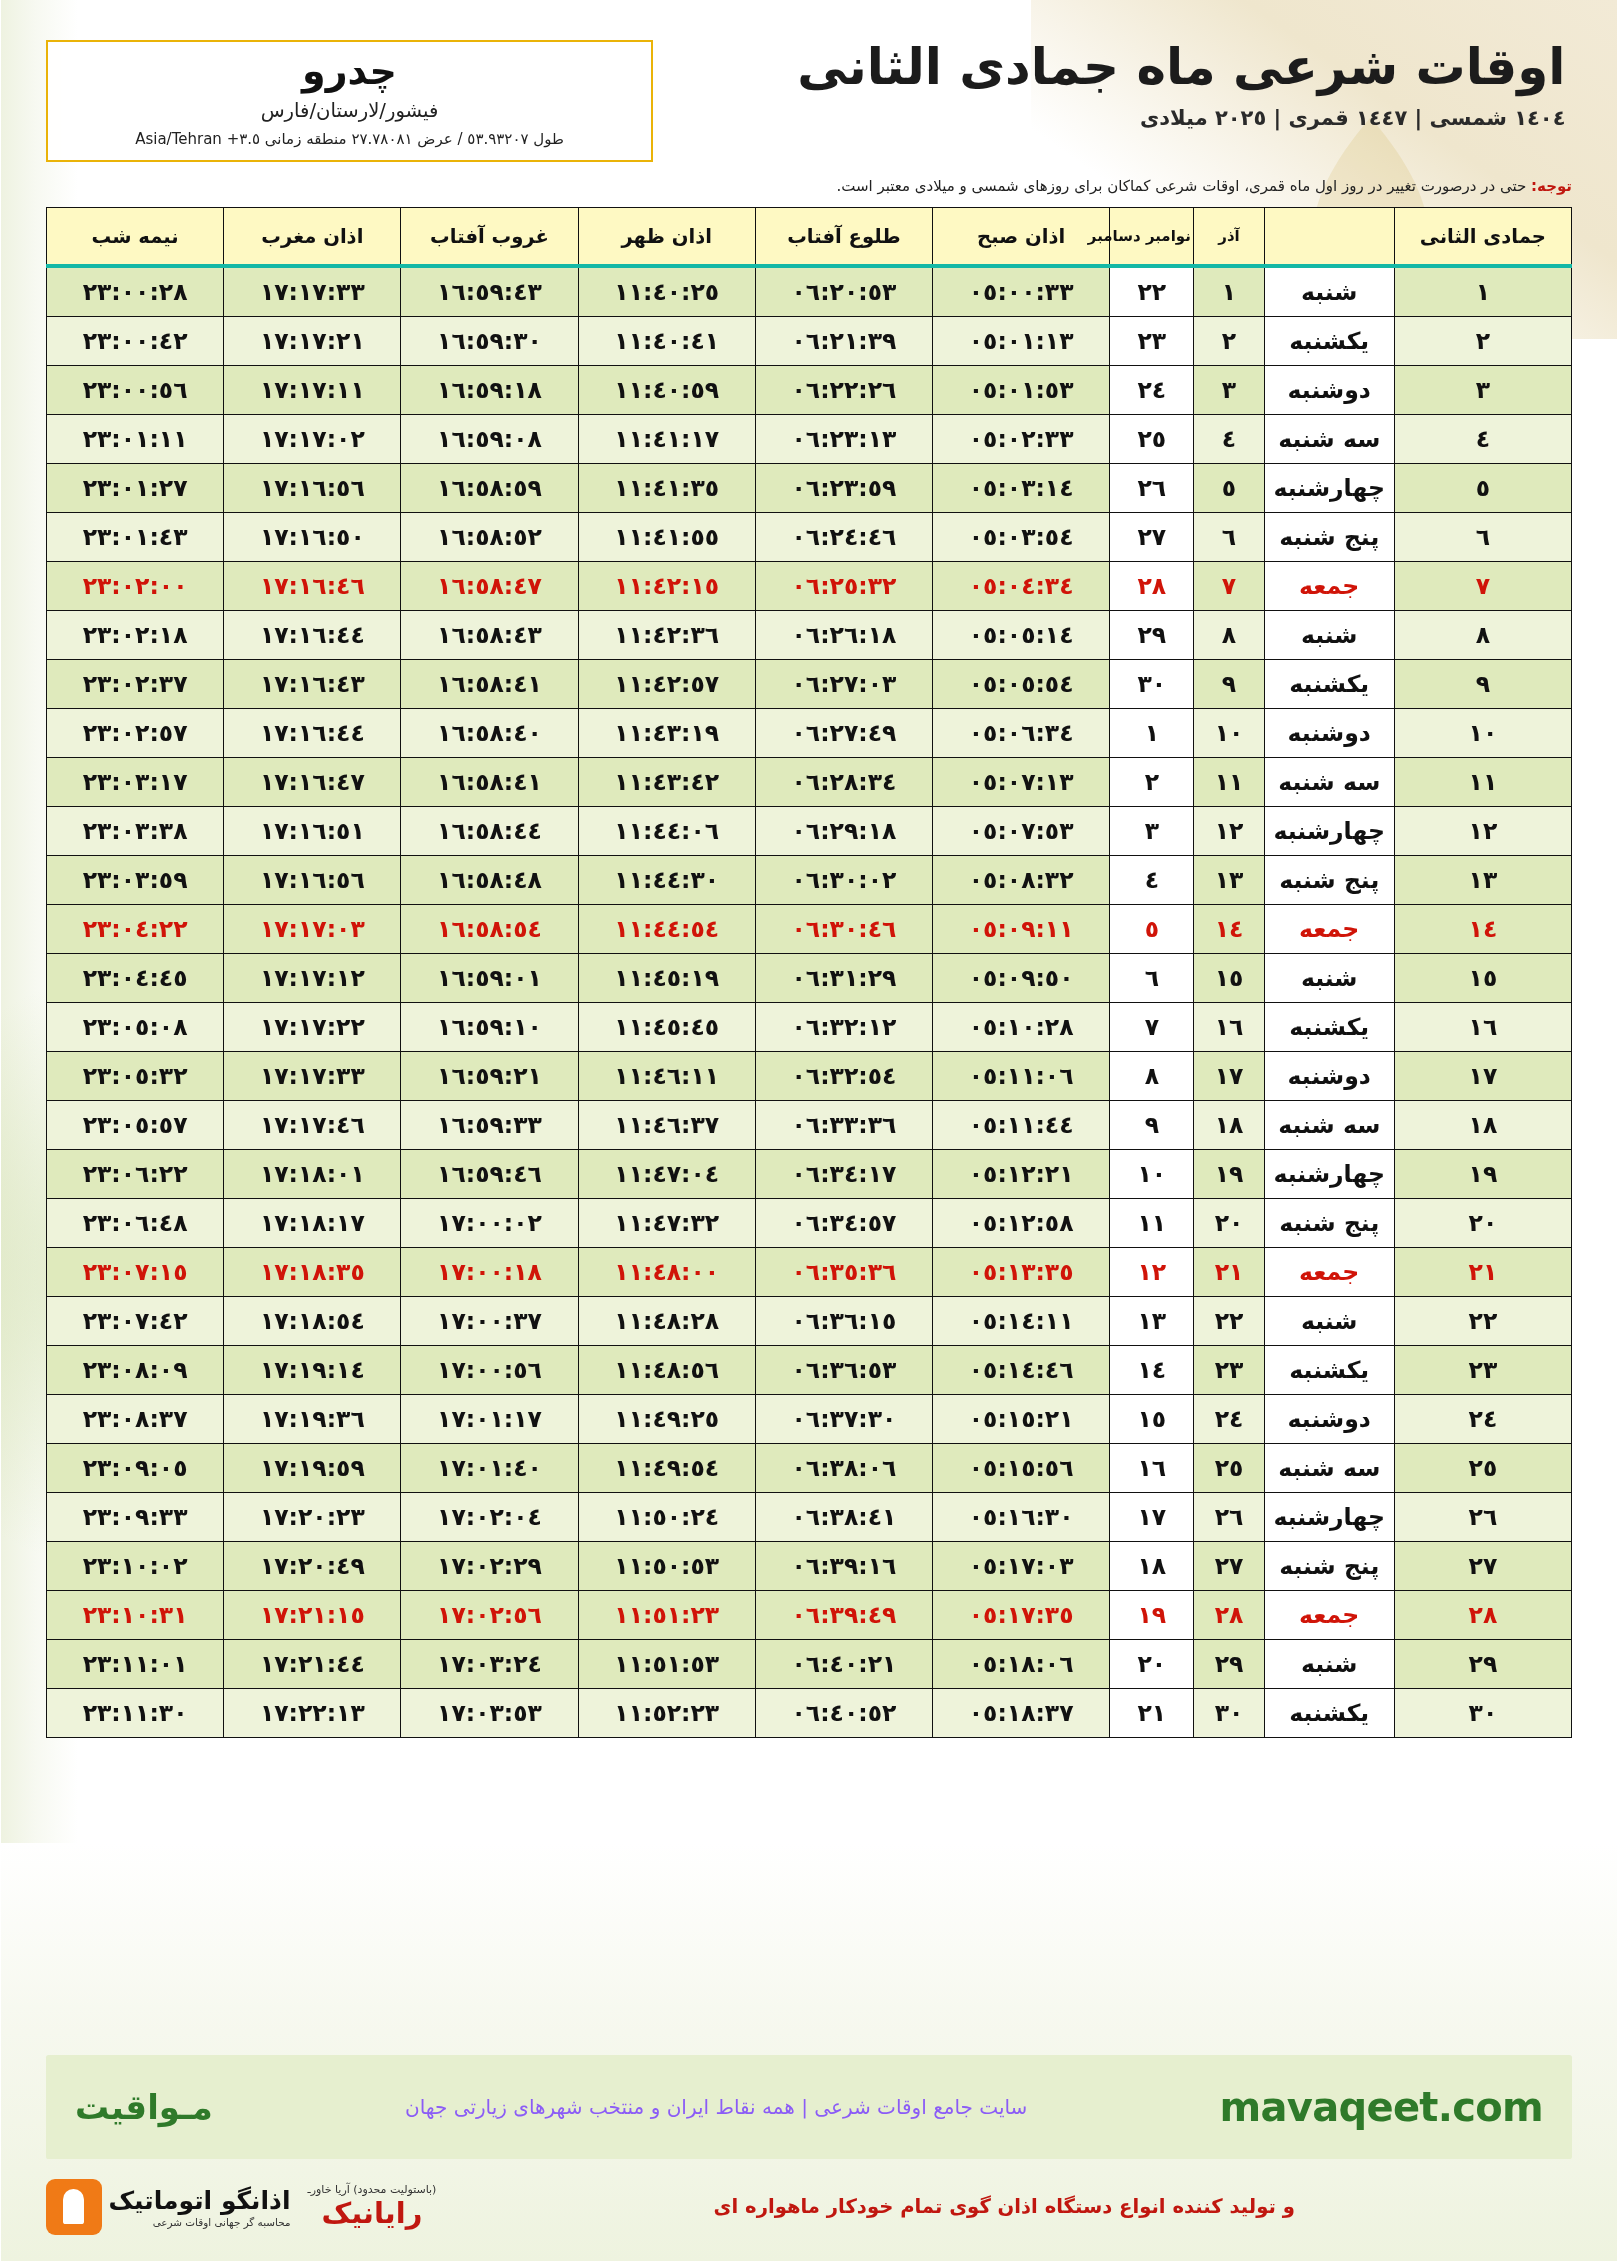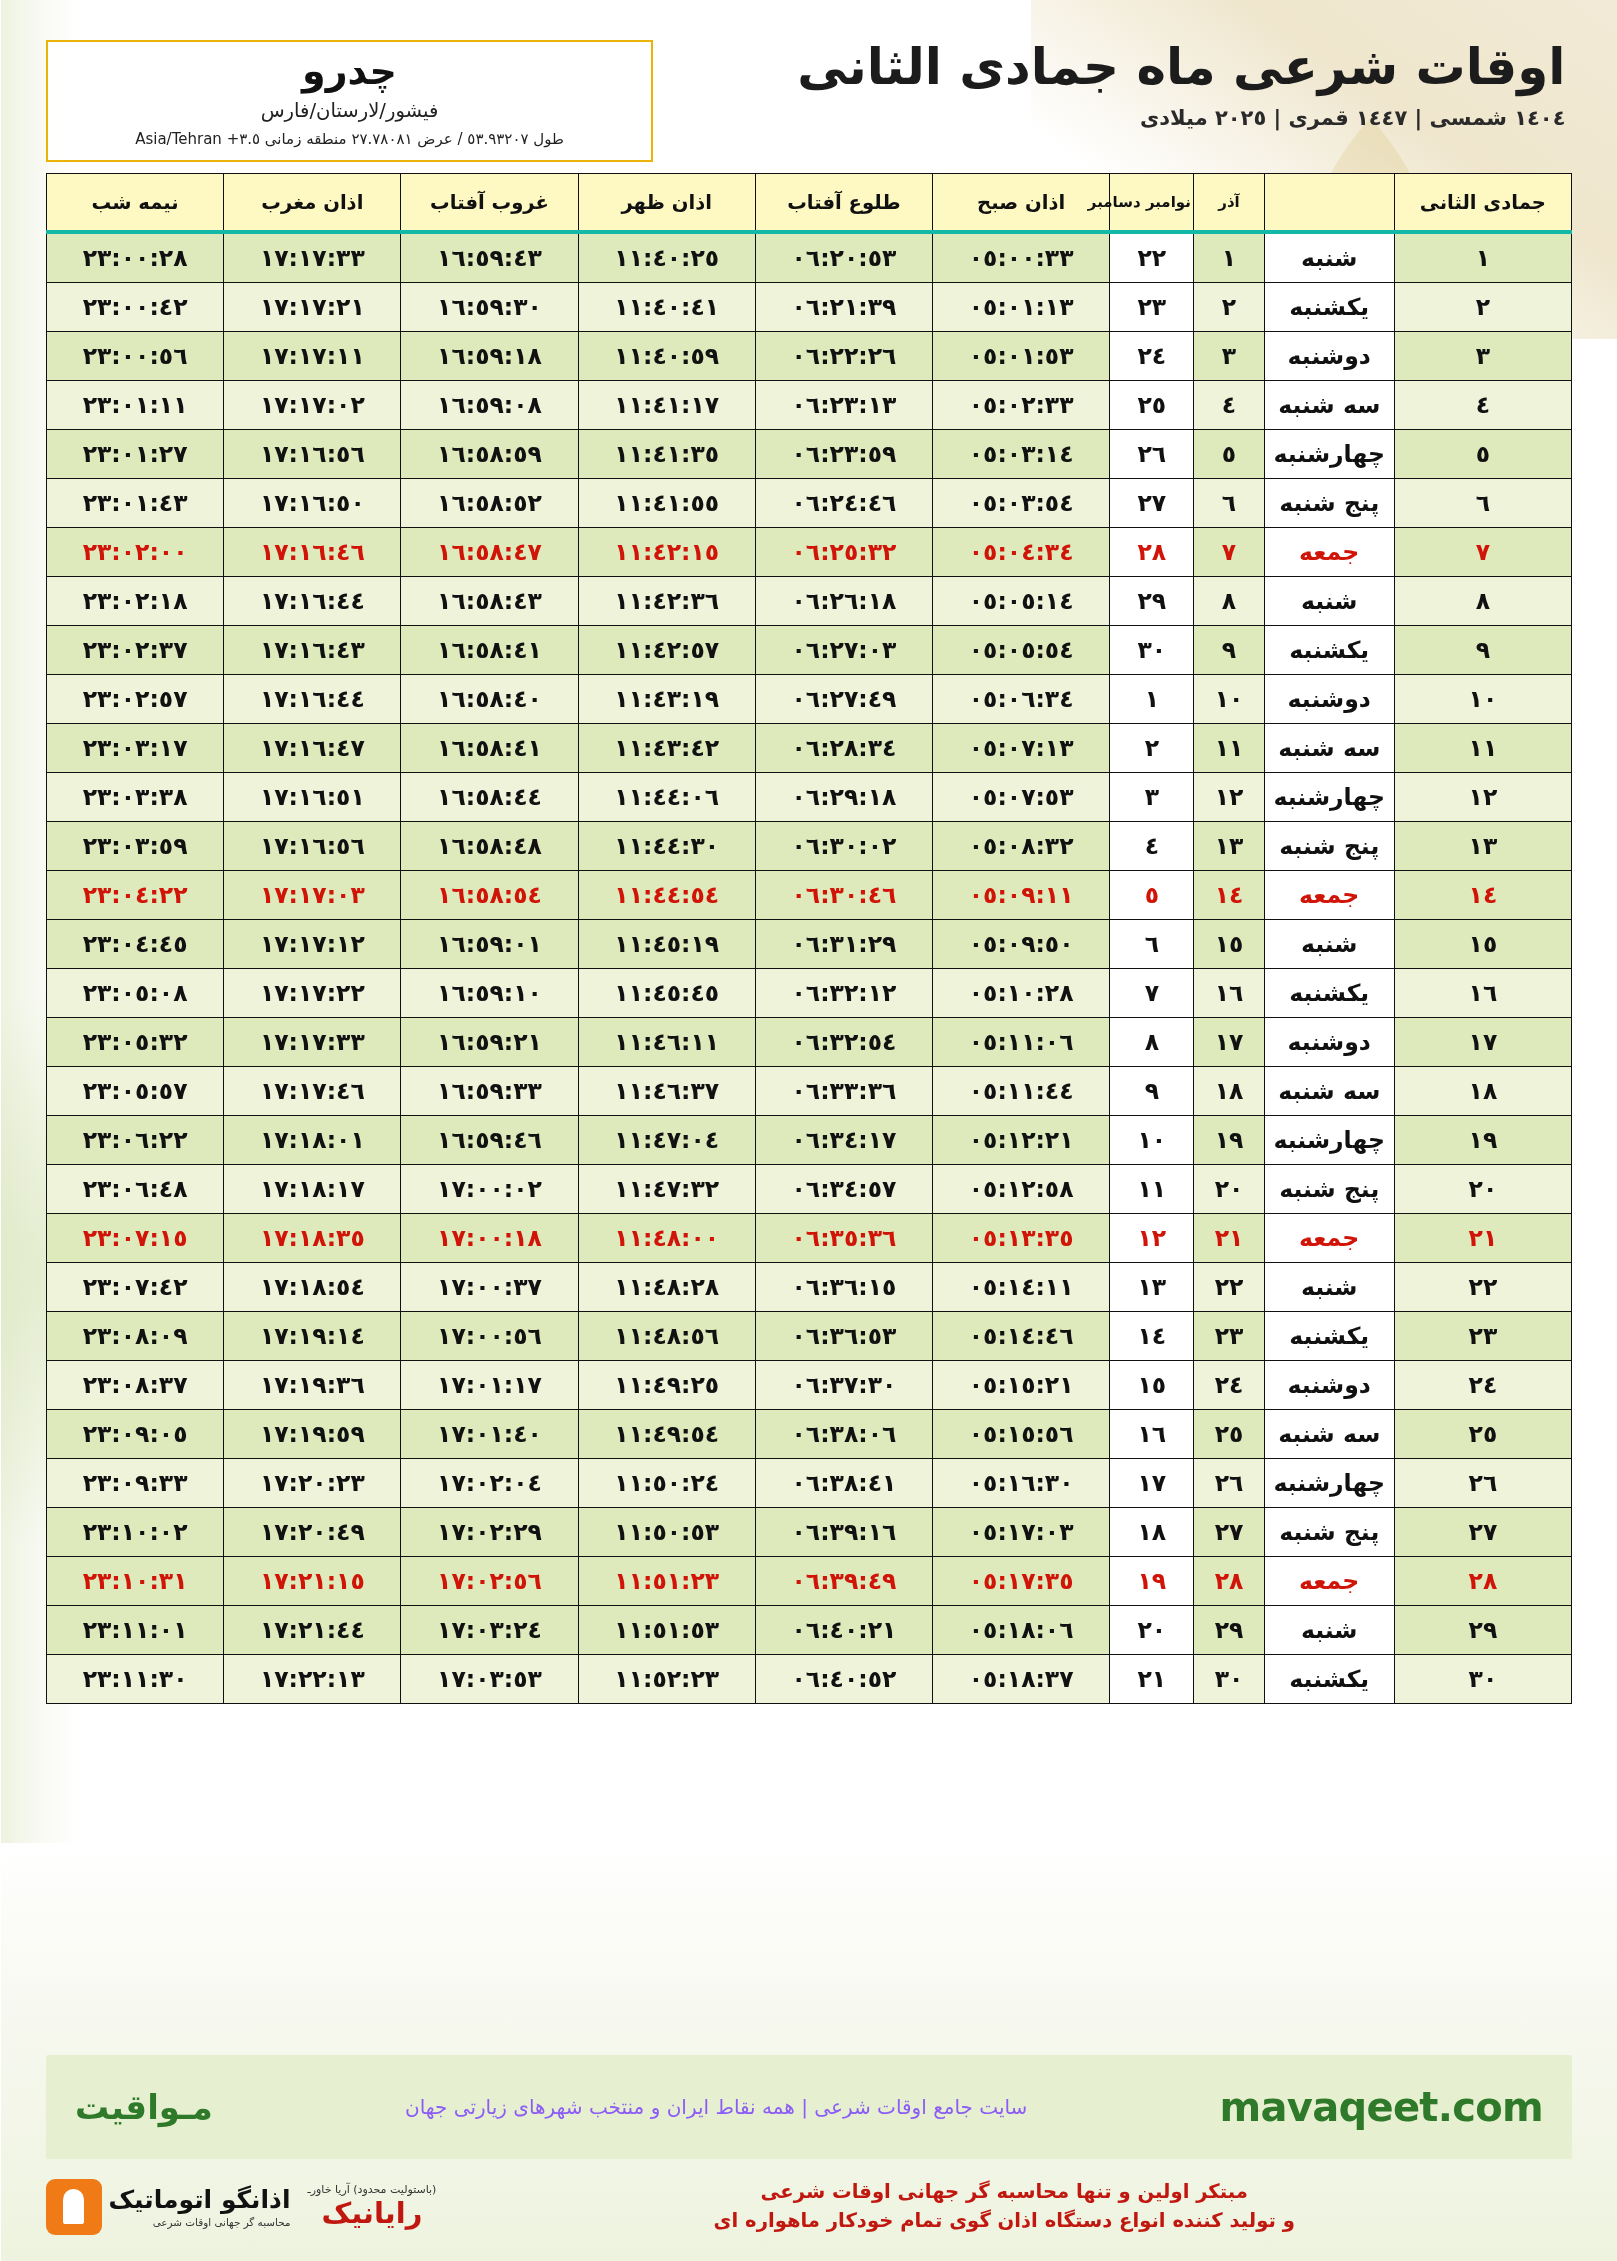--- a/index.html
+++ b/index.html
@@ -350,20 +350,24 @@
       <div class="title-years">١٤٠٤ شمسی | ١٤٤٧ قمری | ٢٠٢٥ میلادی</div>
     </div>
 
     <div class="city-box">
       <div class="city-name">چدرو</div>
       <div class="city-region">فیشور/لارستان/فارس</div>
       <div class="city-coords">طول ٥٣.٩٣٢٠٧ / عرض ٢٧.٧٨٠٨١ منطقه زمانی ٣.٥+ Asia/Tehran</div>
     </div>
   </div>
 
+  <div class="notice">
+    <b>توجه:</b>
+    <span>حتی در درصورت تغییر در روز اول ماه قمری، اوقات شرعی کماکان برای روزهای شمسی و میلادی معتبر است.</span>
+  </div>
 
   <div class="table-wrap">
     <table class="prayer">
       <thead>
         <tr>
           <th class="greenhdr hijri-col">جمادی الثانی</th>
           <th class="greenhdr" style="width:124px"></th>
           <th class="greenhdr narrow" style="width:64px">آذر</th>
           <th class="greenhdr narrow" style="width:78px">نوامبر دسامبر</th>
           <th class="greenhdr">اذان صبح</th>
@@ -744,21 +748,20 @@
       <div class="brand-left">mavaqeet.com</div>
       <div class="brand-mid">سایت جامع اوقات شرعی | همه نقاط ایران و منتخب شهرهای زیارتی جهان</div>
       <div class="brand-right">
         <span class="accent">مـواقیت</span>
       </div>
     </div>
 
     <div class="footer-bottom">
 
       <div class="tagline">
-        <div>مبتکر اولین و تنها محاسبه گر جهانی اوقات شرعی</div>
         <div>و تولید کننده انواع دستگاه اذان گوی تمام خودکار ماهواره ای</div>
       </div>
 
       <div class="logos">
         <div class="logo-rayaneek">
           <div class="small">(باستولیت محدود) آریا خاورـ</div>
           <div class="big">رایانیک</div>
         </div>
         <div class="logo-azangoo">
           <div class="azangoo-text">

